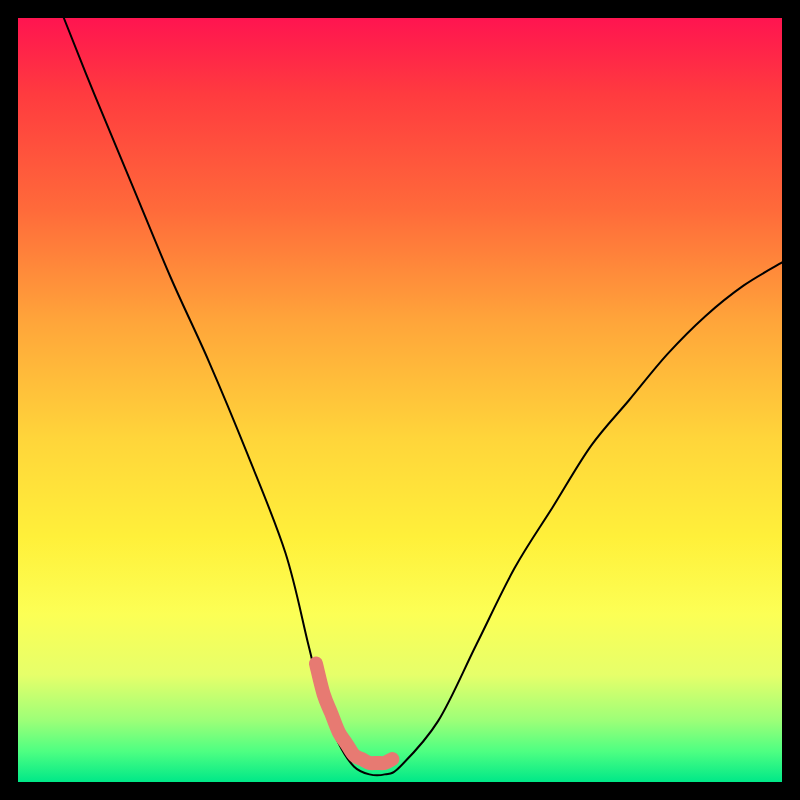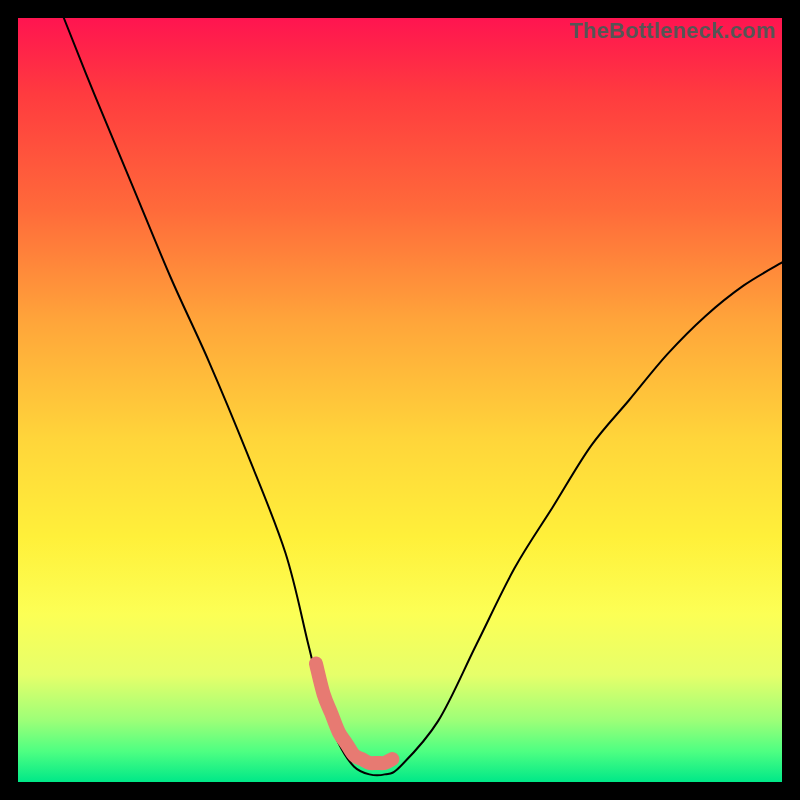--- a/index.html
+++ b/index.html
@@ -53,21 +53,20 @@
     height: 764px;
     overflow: visible;
   }
 </style>
 </head>
 <body>
 
 <div class="frame">
   <div class="plot-area">
 
-    <div class="watermark">TheBottleneck.com</div>
 
     <svg class="curve" viewBox="0 0 764 764">
       <path fill="none" stroke="#000" stroke-width="2" stroke-linecap="round" d="M 45.839999999999996 0 C 50.93333333333333 12.733333333333329 64.94000000000001 48.386666666666656 76.4 76.39999999999998 C 87.86 104.4133333333333 101.86666666666666 137.51999999999992 114.6 168.07999999999993 C 127.33333333333333 198.63999999999993 140.06666666666666 230.47333333333333 152.8 259.76 C 165.53333333333336 289.0466666666667 178.26666666666668 314.51333333333326 191 343.79999999999995 C 203.73333333333332 373.08666666666664 216.46666666666667 403.6466666666667 229.2 435.48 C 241.9333333333333 467.31333333333333 257.2133333333333 502.96666666666664 267.4 534.8 C 277.58666666666664 566.6333333333333 283.9533333333333 601.0133333333333 290.32 626.48 C 296.68666666666667 651.9466666666667 300.50666666666666 671.0466666666667 305.6 687.6 C 310.6933333333334 704.1533333333333 315.78666666666663 715.6133333333332 320.88 725.8 C 325.97333333333336 735.9866666666667 331.0666666666667 743.6266666666667 336.16 748.72 C 341.25333333333333 753.8133333333334 346.3466666666667 755.0866666666667 351.44 756.36 C 356.5333333333333 757.6333333333333 361.62666666666667 757.6333333333333 366.71999999999997 756.36 C 371.8133333333333 755.0866666666667 373.08666666666664 757.6333333333333 382 748.72 C 390.91333333333336 739.8066666666667 407.4666666666667 723.2533333333333 420.20000000000005 702.88 C 432.9333333333334 682.5066666666667 445.66666666666663 651.9466666666667 458.4 626.48 C 471.1333333333333 601.0133333333333 483.8666666666667 572.9999999999999 496.6 550.0799999999999 C 509.33333333333337 527.16 522.0666666666666 509.33333333333337 534.8 488.96000000000004 C 547.5333333333333 468.5866666666667 560.2666666666667 445.66666666666663 573 427.84 C 585.7333333333333 410.0133333333333 598.4666666666667 397.28 611.2 382 C 623.9333333333334 366.72 636.6666666666666 350.16666666666663 649.4 336.15999999999997 C 662.1333333333333 322.1533333333333 674.8666666666667 309.42 687.6 297.96000000000004 C 700.3333333333334 286.50000000000006 713.0666666666666 276.31333333333333 725.8 267.4 C 738.5333333333333 258.4866666666666 757.6333333333333 248.3 764 244.48000000000002"></path>
       <path fill="none" stroke="#e77a72" stroke-width="14" stroke-linecap="round" d="M 297.96000000000004 645.58 C 299.23333333333335 650.6733333333334 303.05333333333334 667.8633333333333 305.6 676.14 C 308.1466666666667 684.4166666666666 310.6933333333333 688.8733333333333 313.24 695.24 C 315.7866666666667 701.6066666666667 318.3333333333333 709.2466666666667 320.88 714.34 C 323.4266666666667 719.4333333333334 325.9733333333333 721.98 328.52 725.8 C 331.06666666666666 729.6199999999999 333.61333333333334 734.7133333333334 336.16 737.26 C 338.7066666666667 739.8066666666666 341.25333333333333 739.8066666666667 343.8 741.08 C 346.3466666666667 742.3533333333334 348.8933333333333 744.2633333333333 351.44 744.9 C 353.9866666666667 745.5366666666666 356.5333333333333 744.9 359.08 744.9 C 361.62666666666667 744.9 364.1733333333333 745.5366666666666 366.71999999999997 744.9 C 369.26666666666665 744.2633333333333 373.0866666666667 741.7166666666667 374.36 741.08"></path>
     </svg>
 
   </div>
 </div>
 
 </body></html>

